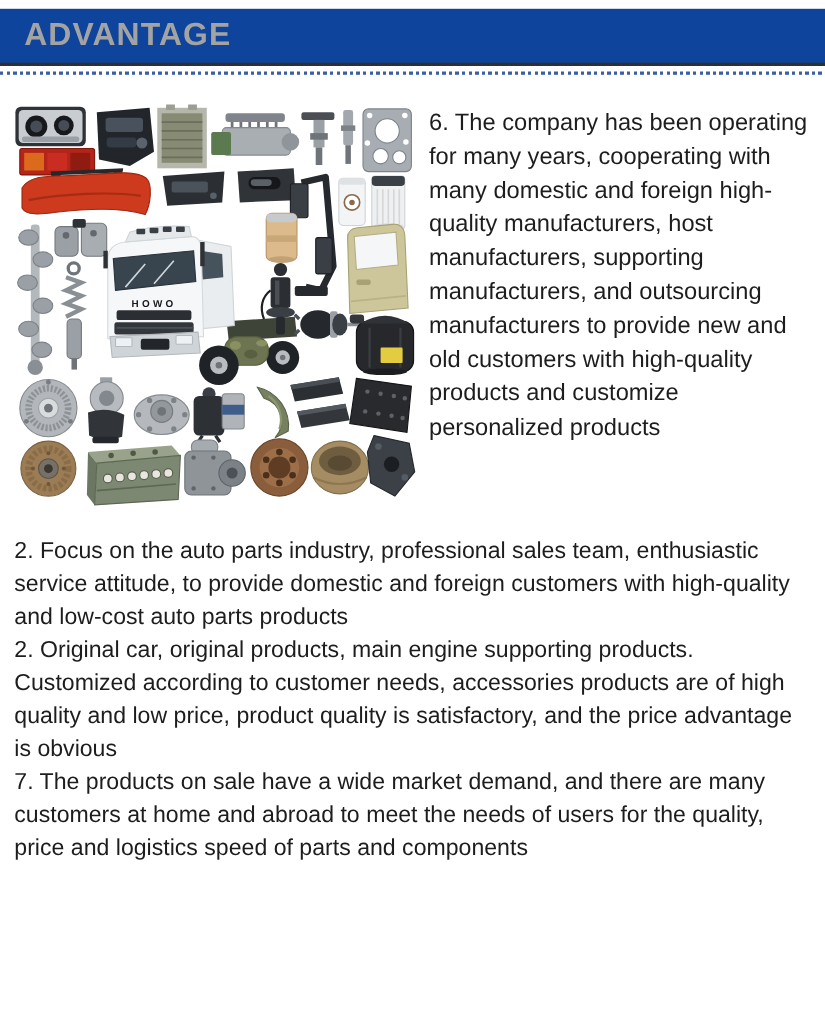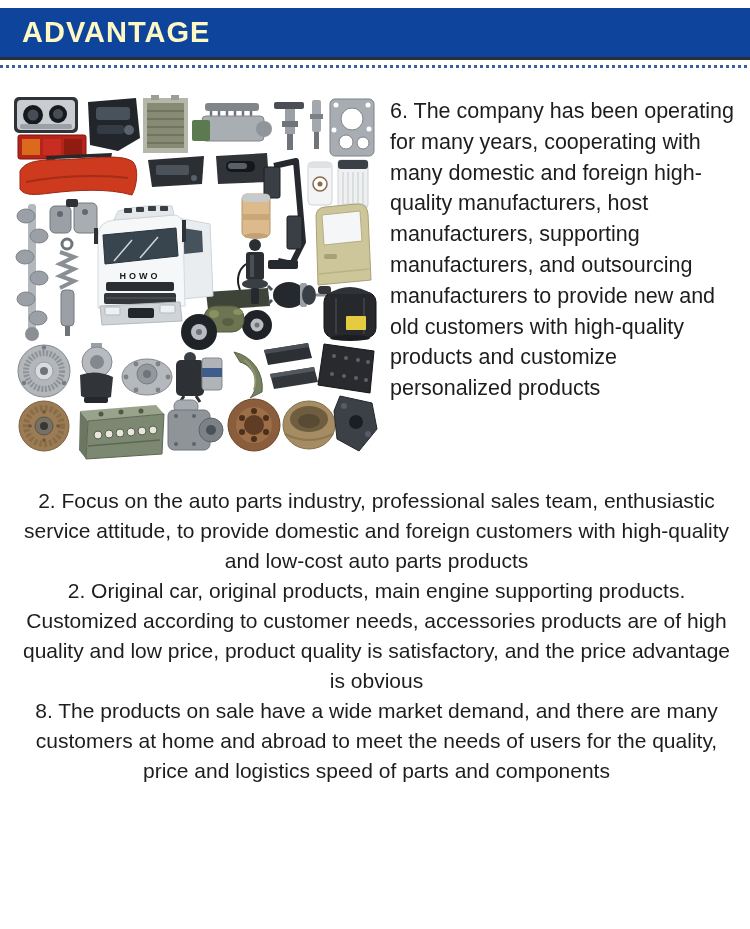--- a/index.html
+++ b/index.html
@@ -4,33 +4,33 @@
 <style>
   html,body{margin:0;padding:0;}
   body{
     width:750px;height:929px;background:#ffffff;overflow:hidden;
     font-family:"Liberation Sans","DejaVu Sans",sans-serif;color:#1d1d1f;
   }
   .banner{
     margin-top:8px;height:52px;box-sizing:border-box;background:#0f449c;
     border-bottom:3px solid #2b2f36;display:flex;align-items:center;padding-left:22px;
   }
-  .banner-title{margin:0;color:#fef9c3;font-size:29px;font-weight:700;letter-spacing:1px;}
+  .banner-title{margin:0;color:#a3a3a3;font-size:29px;font-weight:700;letter-spacing:1px;}
   .dotted-divider{
     margin-top:5px;height:3px;
     background:repeating-linear-gradient(90deg,#3b5fa5 0 3px,transparent 3px 6px);
   }
   .hero{position:relative;height:388px;margin-top:26px;}
   .collage{position:absolute;left:6px;top:0;width:392px;height:386px;}
   .intro{
     position:absolute;left:390px;top:2px;width:352px;margin:0;
     font-size:21.5px;line-height:30.8px;hyphens:auto;
   }
   .advantage-list{margin:4px 10px 0 13px;width:727px;font-size:21px;line-height:30px;}
-  .advantage-list p{margin:0;hyphens:auto;text-align:center;}
+  .advantage-list p{margin:0;hyphens:auto;}
   svg text{font-family:"Liberation Sans","DejaVu Sans",sans-serif;}
 </style>
 </head>
 <body>
 
 <div class="page">
 
   <header class="banner">
     <h1 class="banner-title">ADVANTAGE</h1>
   </header>
@@ -340,16 +340,16 @@
         <circle cx="362" cy="340" r="3" fill="#565c63"></circle>
       </g>
     </svg>
 
     <p class="intro">6. The company has been operating for many years, cooperating with many domestic and foreign high-quality manufacturers, host manufacturers, supporting manufacturers, and outsourcing manufacturers to provide new and old customers with high-quality products and customize personalized products</p>
   </div>
 
   <div class="advantage-list">
     <p>2. Focus on the auto parts industry, professional sales team, enthusiastic service attitude, to provide domestic and foreign customers with high-quality and low-cost auto parts products</p>
     <p>2. Original car, original products, main engine supporting products. Customized according to customer needs, accessories products are of high quality and low price, product quality is satisfactory, and the price advantage is obvious</p>
-    <p>8. The products on sale have a wide market demand, and there are many customers at home and abroad to meet the needs of users for the quality, price and logistics speed of parts and components</p>
+    <p>7. The products on sale have a wide market demand, and there are many customers at home and abroad to meet the needs of users for the quality, price and logistics speed of parts and components</p>
   </div>
 
 </div>
 
 </body></html>

